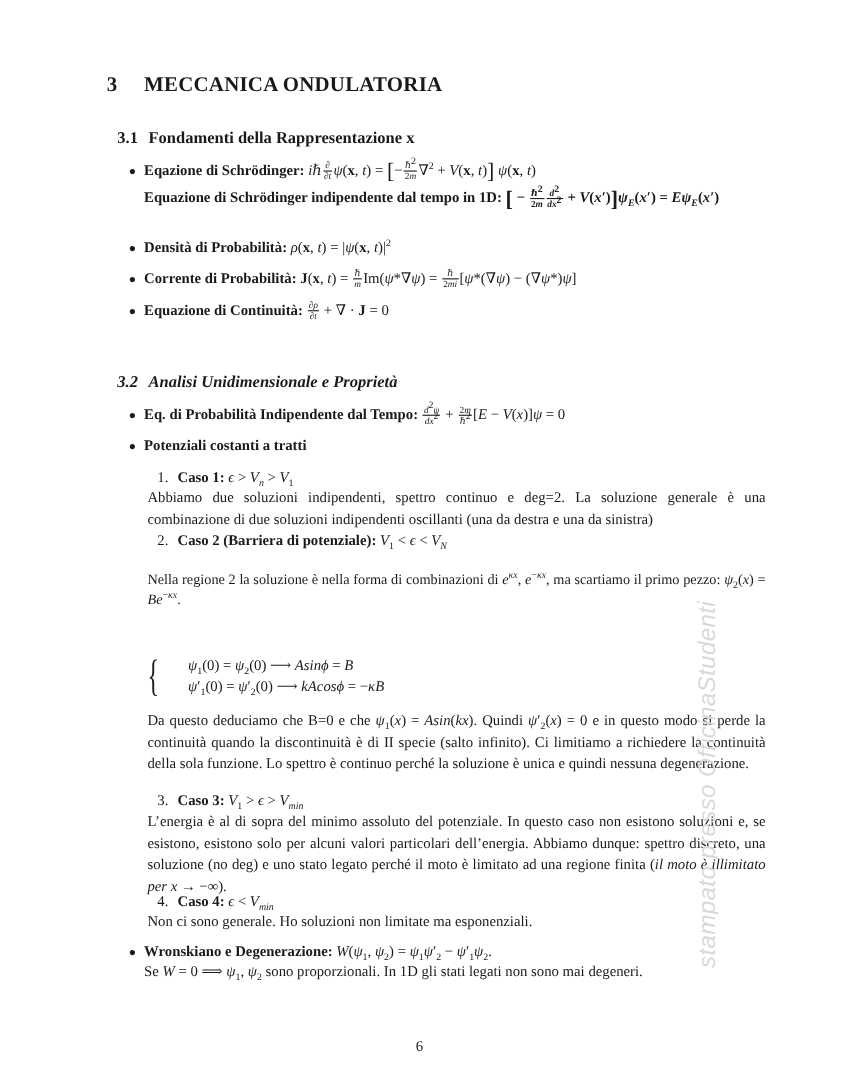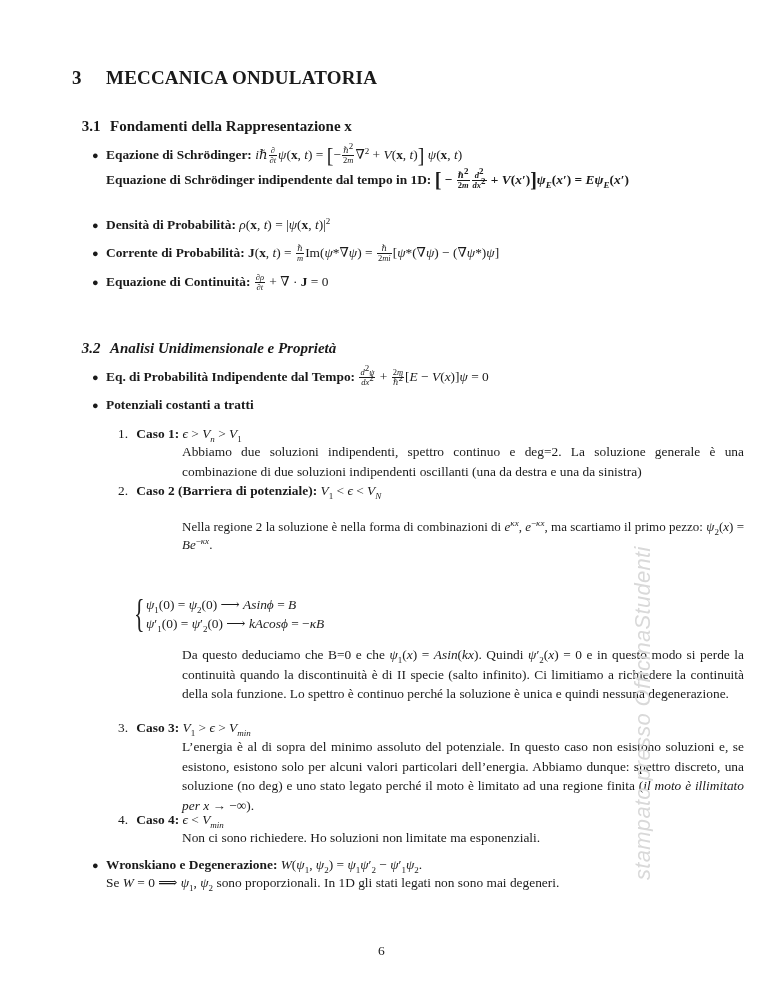--- a/index.html
+++ b/index.html
@@ -3,36 +3,36 @@
 <meta charset="utf-8">
 <style>
   html, body { margin: 0; padding: 0; background: #ffffff; }
   body {
     width: 765px; height: 990px; position: relative; overflow: hidden;
     font-family: "Liberation Serif", "DejaVu Serif", serif;
     color: #1a1a1a;
     font-size: 13.4px;
     line-height: 19.5px;
   }
-  .abs { position: absolute; white-space: nowrap; }
+  .abs { position: absolute; white-space: nowrap; margin-left: 25px; }
   .h1 { font-size: 19px; font-weight: bold; letter-spacing: 0.2px; }
   .h1 .num { display: inline-block; width: 34px; }
   .h2 { font-size: 15px; font-weight: bold; text-align: center; }
   .h2 .num { display: inline-block; width: 38px; }
   b { font-weight: bold; }
   i, .m { font-style: italic; }
   .bf { font-weight: bold; font-style: normal; }
   .bullet { display: inline-block; width: 14px; font-size: 11px; }
   .enum { display: inline-block; width: 15px; }
   .frac { display: inline-block; vertical-align: middle; text-align: center; font-size: 8.5px; line-height: 9px; margin: 0 1px; }
   .frac > span { display: block; padding: 0 1px; }
   .frac > span.top { border-bottom: 0.8px solid #1a1a1a; }
   sup, sub { font-size: 9px; line-height: 0; }
   .big { font-size: 20px; vertical-align: -3px; }
-  .para { position: absolute; left: 134px; width: 562px; text-align: justify; white-space: normal; margin-left: 48px; }
+  .para { position: absolute; left: 134px; width: 562px; text-align: justify; white-space: normal; }
   .brace { position: absolute; left: 134px; top: 594px; font-size: 40px; line-height: 40px; font-weight: 100; transform: scaleX(0.55); transform-origin: left top; color: #222; }
   .watermark {
     position: absolute; left: 633px; top: 880px;
     transform: rotate(-90deg); transform-origin: left top;
     font-family: "Liberation Sans", "DejaVu Sans", sans-serif;
     font-style: italic; font-size: 22px; color: #d9d9d9; white-space: nowrap;
     letter-spacing: 0.3px;
     width: 370px; overflow: hidden;
   }
   .pagenum { position: absolute; left: 378px; top: 941px; font-size: 13.5px; }
@@ -117,21 +117,21 @@
   <b>Caso 3:</b>
   <span><i>V</i><sub>1</sub> &gt; <i>ϵ</i> &gt; <i>V<sub>min</sub></i></span>
 </div>
 <div class="para" style="top:737px;">L’energia è al di sopra del minimo assoluto del potenziale. In questo caso non esistono soluzioni e, se esistono, esistono solo per alcuni valori particolari dell’energia. Abbiamo dunque: spettro discreto, una soluzione (no deg) e uno stato legato perché il moto è limitato ad una regione finita (<i>il moto è illimitato per x</i> → −∞).</div>
 
 <div class="abs" style="left:118px; top:810px;">
   <span class="enum">4.</span>
   <b>Caso 4:</b>
   <span><i>ϵ</i> &lt; <i>V<sub>min</sub></i></span>
 </div>
-<div class="para" style="top:828px;">Non ci sono richiedere. Ho soluzioni non limitate ma esponenziali.</div>
+<div class="para" style="top:828px;">Non ci sono generale. Ho soluzioni non limitate ma esponenziali.</div>
 
 <div class="abs" style="left:92px; top:855px;">
   <span class="bullet">●</span><b>Wronskiano e Degenerazione:</b>
   <span><i>W</i>(<i>ψ</i><sub>1</sub>, <i>ψ</i><sub>2</sub>) = <i>ψ</i><sub>1</sub><i>ψ</i>′<sub>2</sub> − <i>ψ</i>′<sub>1</sub><i>ψ</i><sub>2</sub>.</span>
 </div>
 <div class="abs" style="left:106px; top:873px;">Se <i>W</i> = 0 ⟹ <i>ψ</i><sub>1</sub>, <i>ψ</i><sub>2</sub> sono proporzionali. In 1D gli stati legati non sono mai degeneri.</div>
 
 <div class="watermark">stampato presso OfficinaStudenti</div>
 
 <div class="pagenum">6</div>

